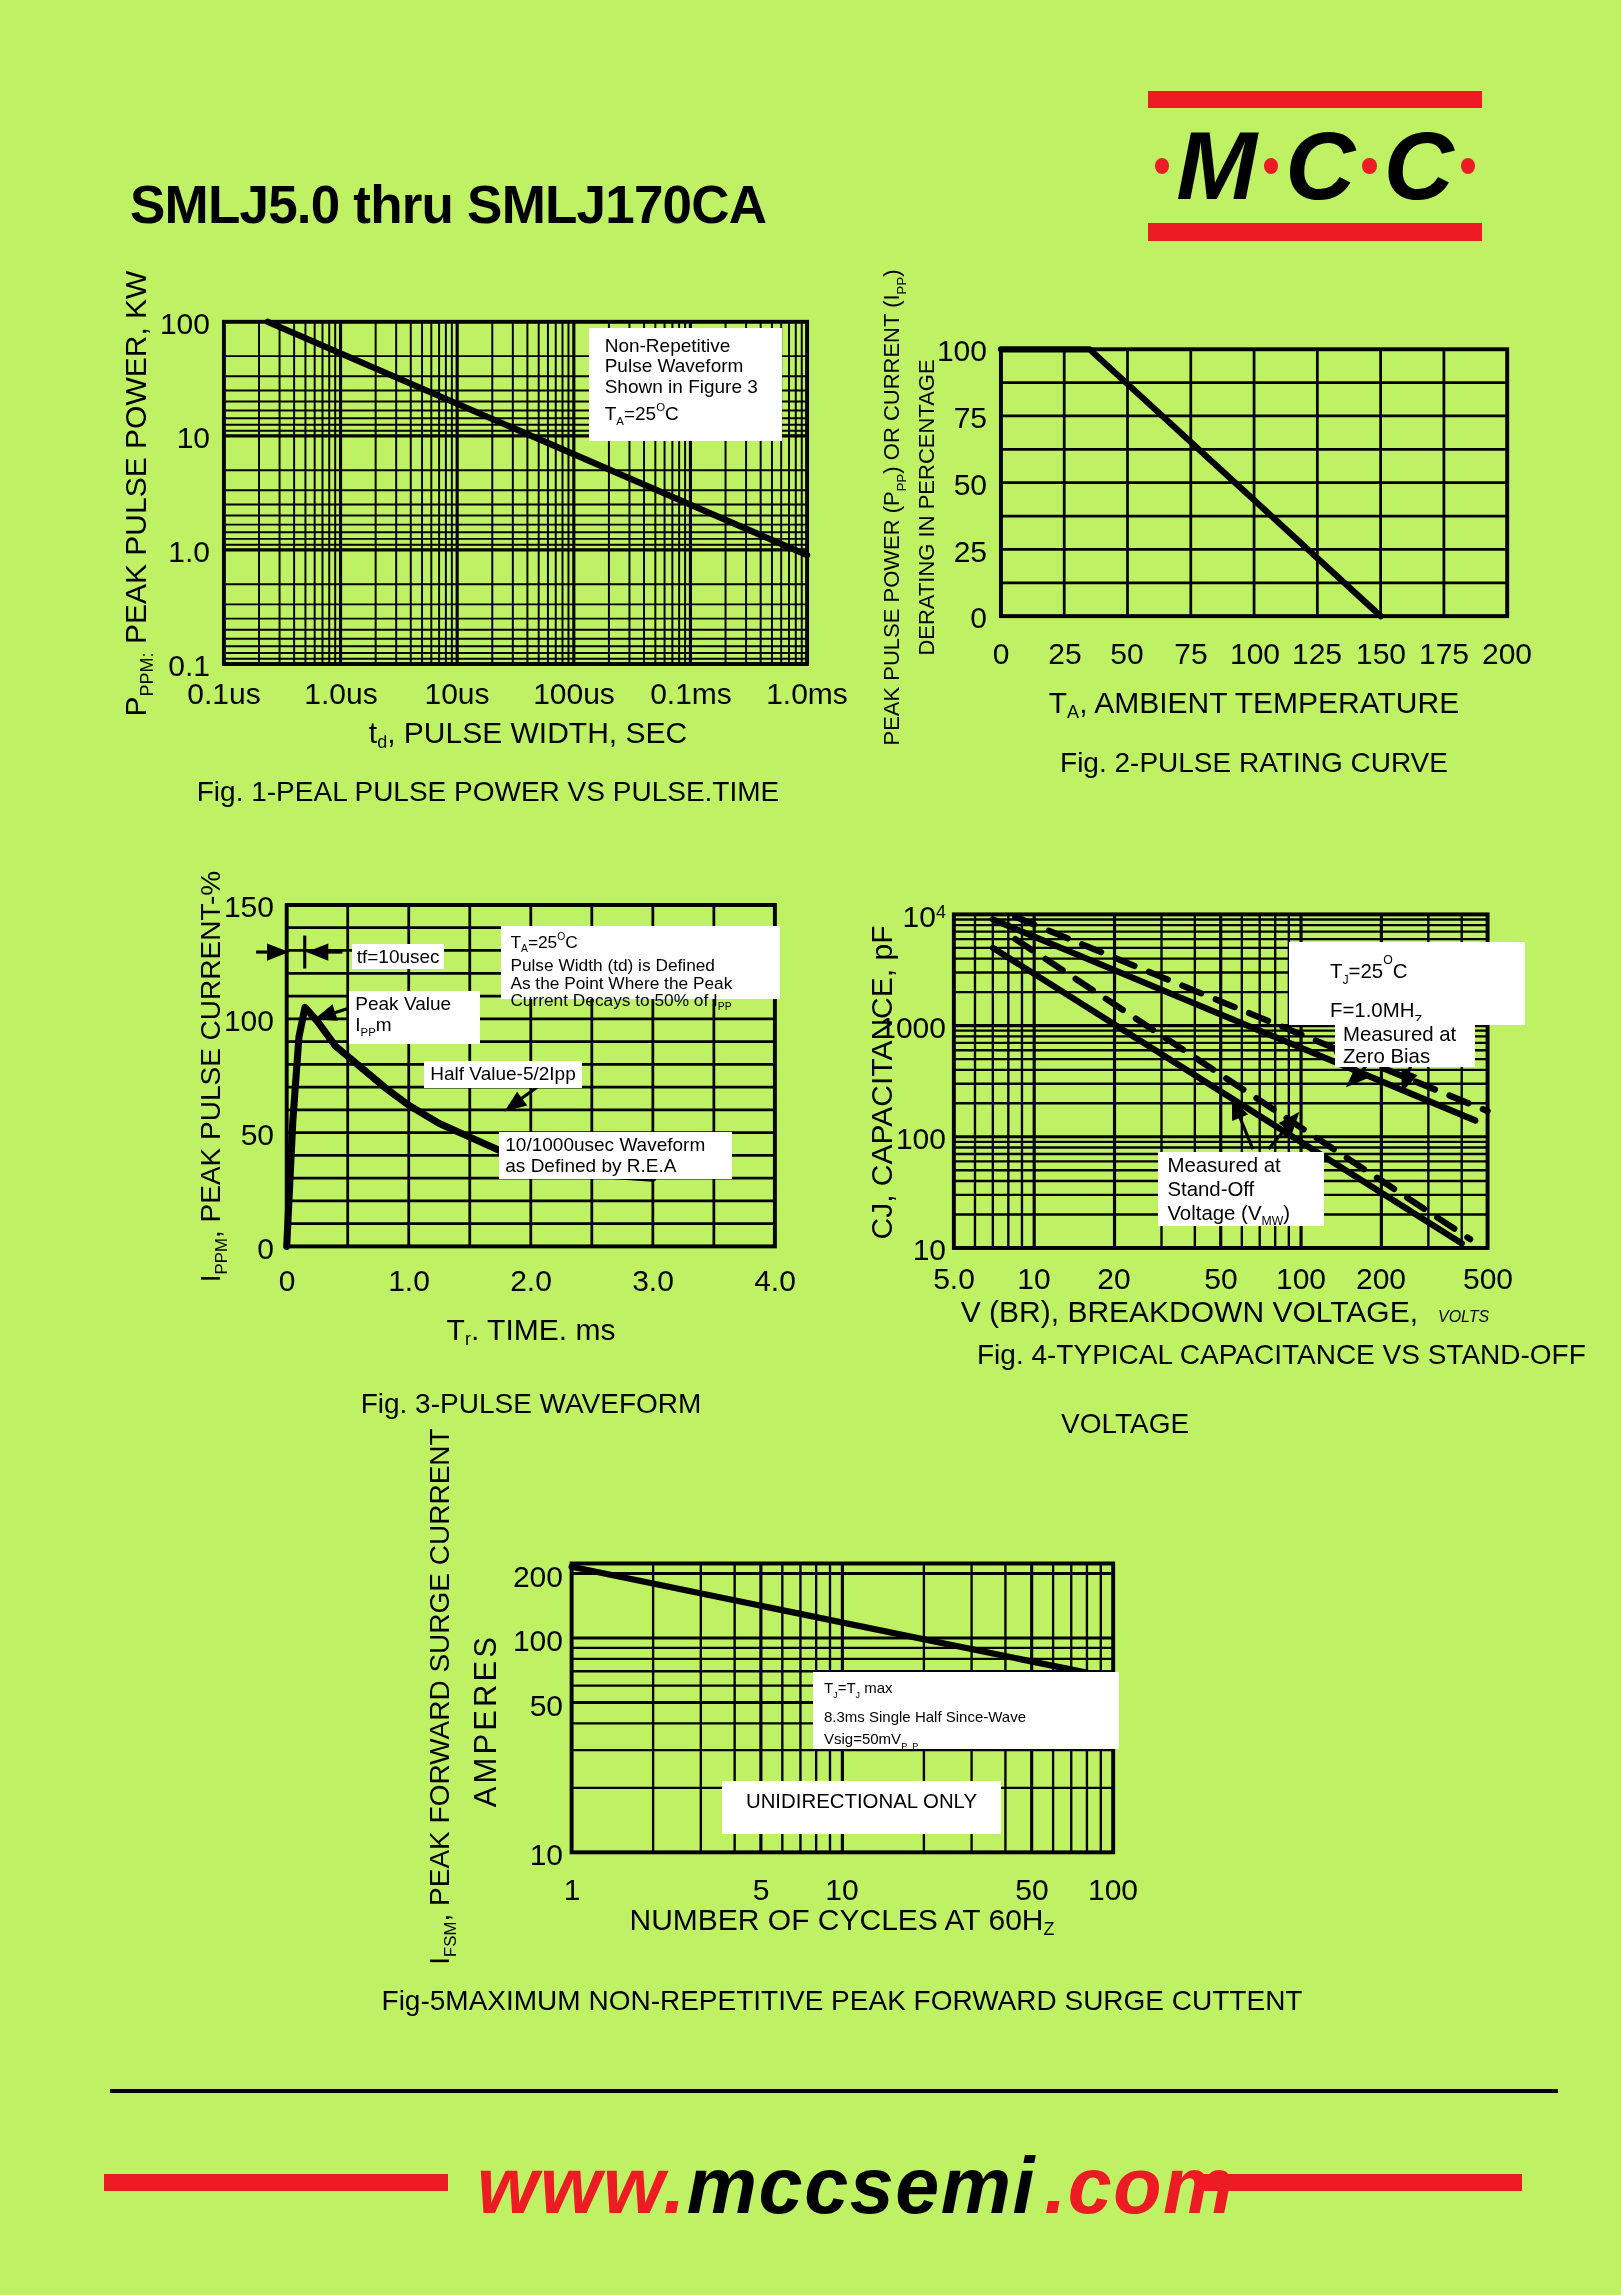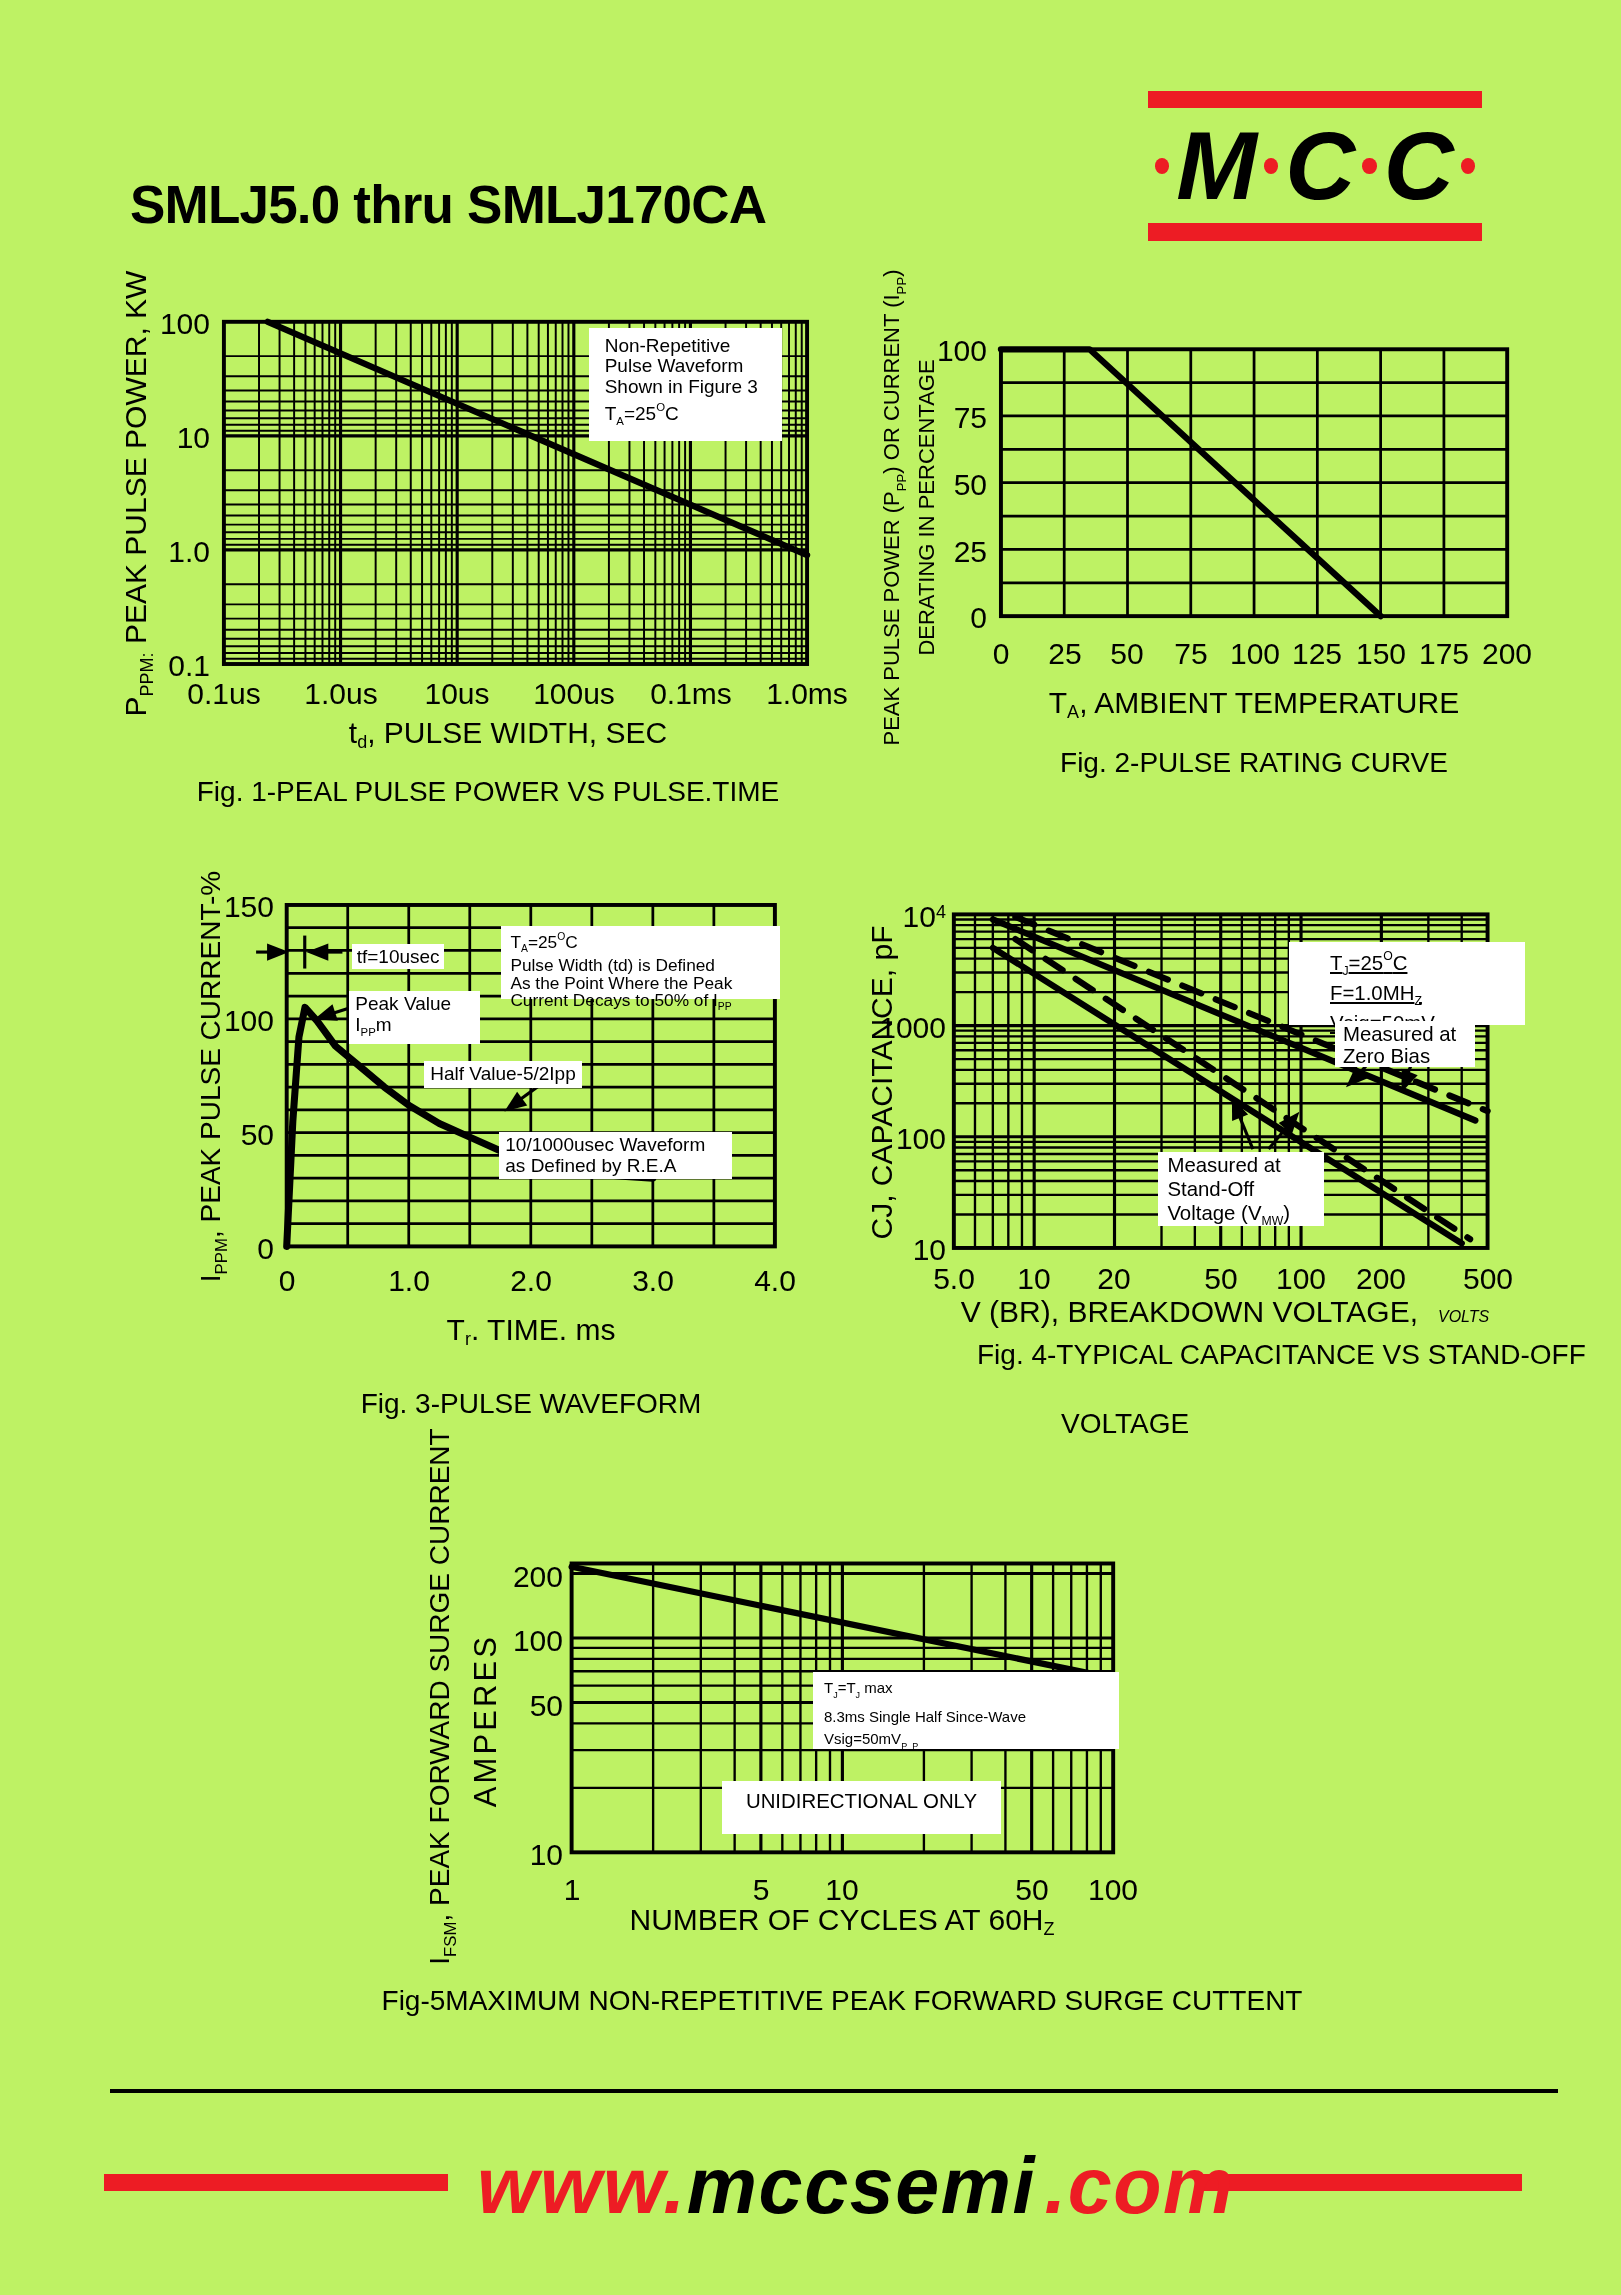--- a/index.html
+++ b/index.html
@@ -274,21 +274,21 @@
   <div class="yt" style="left:124px;top:307px;">100</div>
   <div class="yt" style="left:124px;top:421px;">10</div>
   <div class="yt" style="left:124px;top:535px;">1.0</div>
   <div class="yt" style="left:124px;top:649px;">0.1</div>
   <div class="xt" style="left:224px;top:677px;">0.1us</div>
   <div class="xt" style="left:341px;top:677px;">1.0us</div>
   <div class="xt" style="left:457px;top:677px;">10us</div>
   <div class="xt" style="left:574px;top:677px;">100us</div>
   <div class="xt" style="left:691px;top:677px;">0.1ms</div>
   <div class="xt" style="left:807px;top:677px;">1.0ms</div>
-  <div class="axt" style="left:508px;top:716px;text-align:right;">
+  <div class="axt" style="left:528px;top:716px;text-align:right;">
     <span>t</span><span class="sb">d</span><span>, PULSE WIDTH, SEC</span>
   </div>
   <div class="ann" style="left:589px;top:328px;width:177px;height:105px;font-size:19px;line-height:20.4px;padding-top:7.9px;padding-left:15.7px;">
     <div>Non-Repetitive</div>
     <div>Pulse Waveform</div>
     <div>Shown in Figure 3</div>
     <div><span>T</span><span class="sb">A</span><span>=25</span><span class="sp">O</span><span>C</span></div>
   </div>
   <div class="cap" style="left:488px;top:776px;">Fig. 1-PEAL PULSE POWER VS PULSE.TIME</div>
 
@@ -356,21 +356,21 @@
   <div class="xt" style="left:954px;top:1262px;">5.0</div>
   <div class="xt" style="left:1034px;top:1262px;">10</div>
   <div class="xt" style="left:1114px;top:1262px;">20</div>
   <div class="xt" style="left:1221px;top:1262px;">50</div>
   <div class="xt" style="left:1301px;top:1262px;">100</div>
   <div class="xt" style="left:1381px;top:1262px;">200</div>
   <div class="xt" style="left:1488px;top:1262px;">500</div>
   <div class="axt" style="left:1225px;top:1295px;">
     <span>V (BR), BREAKDOWN VOLTAGE,</span><span style="font-size:16px;margin-left:20px;font-style:italic;">VOLTS</span>
   </div>
-  <div class="ann" style="left:1289px;top:942px;width:195px;height:80px;font-size:20.4px;line-height:22px;padding:3.1px 0 0 41px;text-decoration:underline;">
+  <div class="ann" style="left:1289px;top:942px;width:195px;height:80px;font-size:20.4px;line-height:30px;padding:3.1px 0 0 41px;">
     <div><span>T</span><span class="sb">J</span><span>=25</span><span class="sp">O</span><span>C</span></div>
     <div><span>F=1.0MH</span><span class="sb">Z</span></div>
     <div><span>Vsig=50mV</span><span class="sb">P_P</span></div>
   </div>
   <div class="ann" style="left:1335px;top:1021px;width:132px;height:44px;font-size:20.4px;line-height:22px;padding:1.6px 0 0 7.9px;">
     <div>Measured at</div>
     <div>Zero Bias</div>
   </div>
   <div class="ann" style="left:1158px;top:1152px;width:157px;height:72px;font-size:20.4px;line-height:23.6px;padding:2.4px 0 0 9.4px;">
     <div>Measured at</div>

